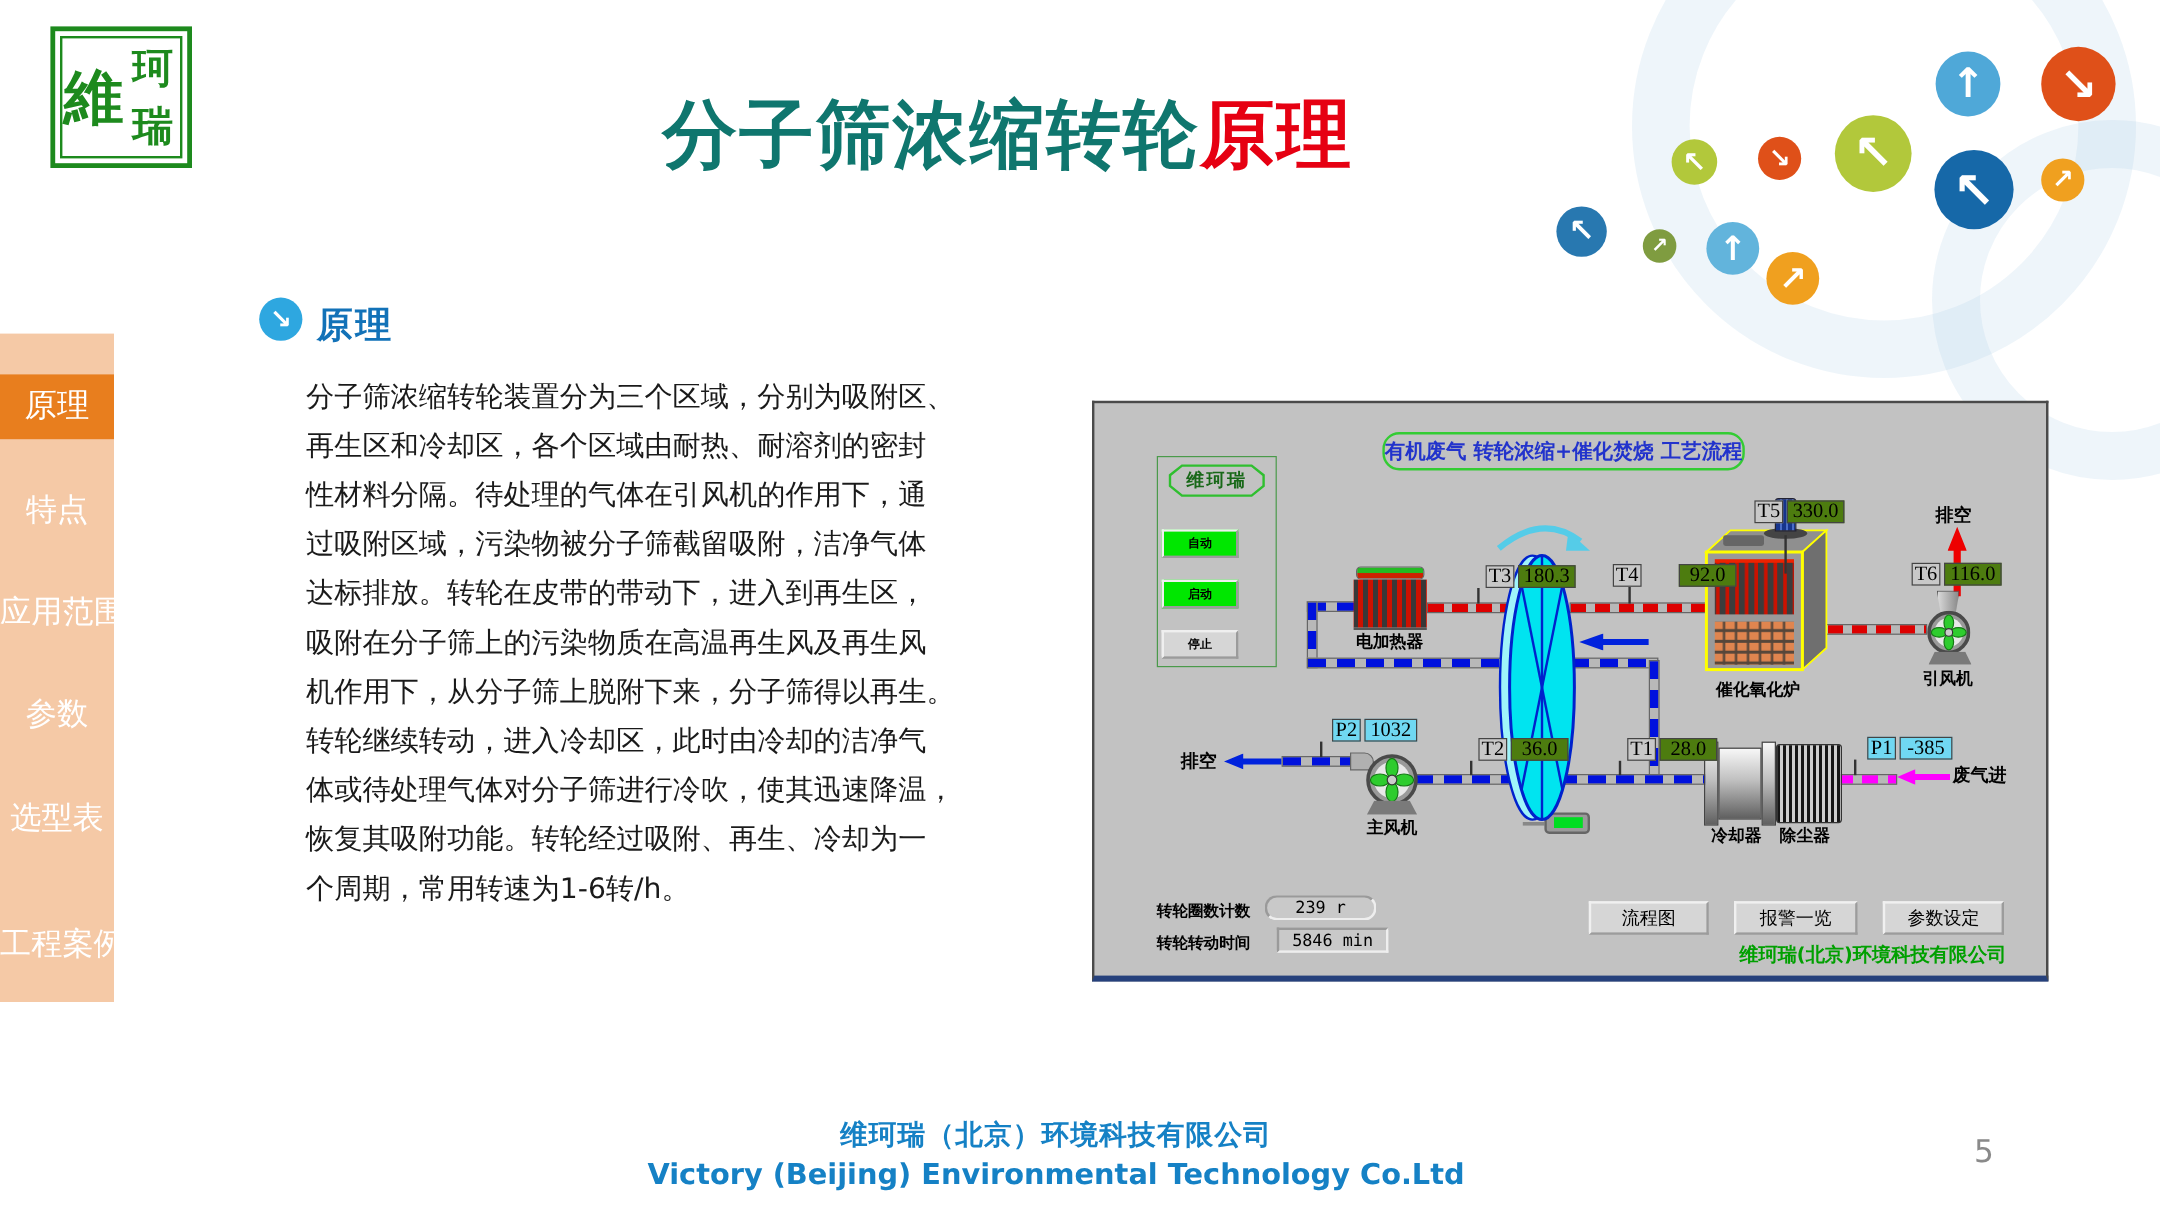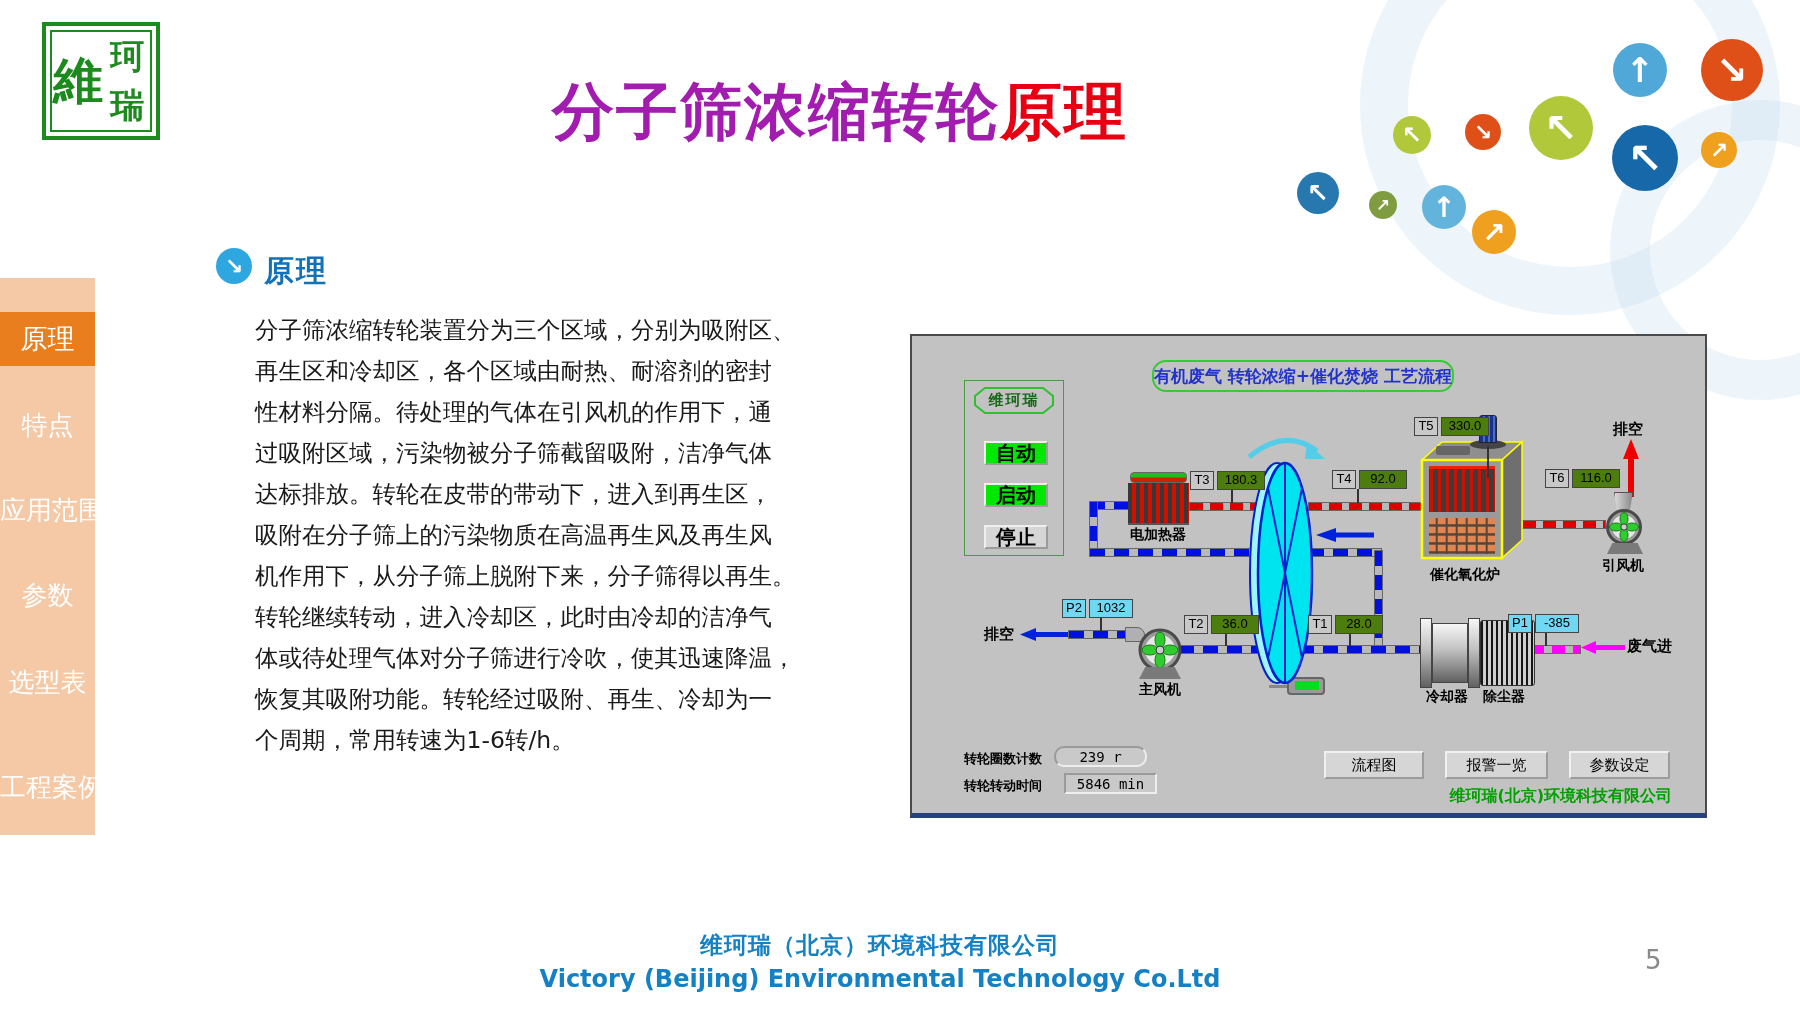--- a/index.html
+++ b/index.html
@@ -38,38 +38,38 @@
 
   
   .scada { position:absolute; left:910px; top:334px; width:797px; height:484px; background:#C2C2C2;
            border:2px solid #4a4a4a; border-bottom:5px solid #26417C; font-family:"DejaVu Sans", sans-serif; }
   .scada-title { position:absolute; left:240px; top:24px; width:302px; height:32px; border:2px solid #33CC33; border-radius:14px;
                  display:flex; align-items:center; justify-content:center; color:#2233CC; font-size:17px; font-weight:bold; white-space:nowrap; }
   .brand-outer { position:absolute; left:52px; top:44px; width:100px; height:176px; border:1px solid #4a9a4a; }
   .brand-oct { position:absolute; left:61px; top:50px; width:82px; height:29px; }
   .brand-text { position:absolute; left:61px; top:50px; width:82px; height:29px; display:flex; align-items:center; justify-content:center;
                 color:#186818; font-size:15px; font-weight:bold; letter-spacing:2px; }
-  .hmi-btn { position:absolute; left:72px; width:64px; height:24px; display:flex; align-items:center; justify-content:center;
-             font-size:20px; font-weight:bold; color:#000; background:#D6D6D6; border:2px outset #efefef; cursor:pointer; }
+  .hmi-btn { position:absolute; left:56px; width:64px; height:24px; display:flex; align-items:center; justify-content:center;
+             font-size:10px; font-weight:bold; color:#000; background:#D6D6D6; border:2px outset #efefef; cursor:pointer; }
   .hmi-btn.green { background:#00E700; }
 
   .pipe { position:absolute; height:9px; background-color:#B8B8B8; border:1px solid #666; }
   .pipe.red  { background-image:repeating-linear-gradient(90deg,#DD0000 0 13px,#B8B8B8 13px 20px); }
   .pipe.blue { background-image:repeating-linear-gradient(90deg,#0011DD 0 15px,#B8B8B8 15px 24px); }
   .pipe.blue.vert { width:9px; background-image:repeating-linear-gradient(180deg,#0011DD 0 15px,#B8B8B8 15px 24px); }
   .pipe.magenta { background-image:repeating-linear-gradient(90deg,#FF00FF 0 13px,#B8B8B8 13px 21px); }
 
   .heater-cap { position:absolute; left:218px; top:136px; width:57px; height:11px; border:1px solid #666; border-radius:4px;
                 background:linear-gradient(to bottom,#22BB22 45%,#CC2200 55%); }
   .heater-fins { position:absolute; left:216px; top:147px; width:61px; height:42px;
                  background:repeating-linear-gradient(90deg,#383838 0 4px,#CC1100 4px 8px); border-bottom:2px solid #555; }
 
   .hmi-label { position:absolute; font-size:14px; font-weight:bold; color:#000; text-align:center; white-space:nowrap; }
 
-  .sensor { position:absolute; display:flex; font-family:Liberation Sans, sans-serif; font-size:13px; height:19px; z-index:6; }
+  .sensor { position:absolute; display:flex; font-family:Liberation Serif, serif; font-size:17px; height:19px; z-index:6;margin-left:48px; }
   .sensor .tag { width:24px; background:#C8C8C8; border:1px solid #444; text-align:center; line-height:16px; }
   .sensor .val { width:48px; background:#4d7c0f; border:1px solid #444; text-align:center; line-height:16px; margin-left:3px; }
   .sensor.p .tag, .sensor.p .val { background:#70D8F2; }
   .sensor.p .val { width:44px; }
   .conn { position:absolute; background:#333; z-index:5; }
 
   .cool-part { position:absolute; background:linear-gradient(to bottom,#f7f7f7 0%,#c0c0c0 45%,#606060 100%); border:1px solid #444; }
   .duster { position:absolute; left:568px; top:284px; width:55px; height:66px; border:1px solid #333; border-radius:3px;
             background:repeating-linear-gradient(90deg,#161616 0 2px,#cfcfcf 2px 5px); }
 
@@ -138,21 +138,21 @@
 
   <div class="logo">
     <div class="logo-inner">
       <div class="logo-main">維</div>
       <div class="logo-sub">珂</div>
       <div class="logo-sub">瑞</div>
     </div>
   </div>
 
   <div class="slide-title">
-    <span style="color:#a21caf;font-family:Liberation Serif, serif;">分子筛浓缩转轮</span><span style="color:#E60012;">原理</span>
+    <span style="color:#0f766e;font-family:Liberation Serif, serif;">分子筛浓缩转轮</span><span style="color:#E60012;">原理</span>
   </div>
 
   <div class="sidebar">
     <div class="side-item active" style="top:34px;">原理</div>
     <div class="side-item" style="top:127px;">特点</div>
     <div class="side-item" style="top:212px;">应用范围</div>
     <div class="side-item" style="top:297px;">参数</div>
     <div class="side-item" style="top:384px;">选型表</div>
     <div class="side-item" style="top:489px;">工程案例</div>
   </div>
@@ -298,21 +298,21 @@
     <div class="conn" style="left:445px; top:153px; width:2px; height:14px;"></div>
     <div class="conn" style="left:313px; top:298px; width:2px; height:12px;"></div>
     <div class="conn" style="left:437px; top:298px; width:2px; height:12px;"></div>
     <div class="conn" style="left:188px; top:282px; width:2px; height:13px;"></div>
     <div class="conn" style="left:633px; top:297px; width:2px; height:13px;"></div>
 
     <div class="sensor" style="left:278px; top:135px;">
       <span class="tag">T3</span>
         <span class="val">180.3</span>
     </div>
-    <div class="sensor" style="left:420px; top:134px;">
+    <div class="sensor" style="left:384px; top:134px;gap:28px;">
       <span class="tag">T4</span>
         <span class="val">92.0</span>
     </div>
     <div class="sensor" style="left:502px; top:81px;">
       <span class="tag">T5</span>
         <span class="val">330.0</span>
     </div>
     <div class="sensor" style="left:633px; top:133px;">
       <span class="tag">T6</span>
         <span class="val">116.0</span>

